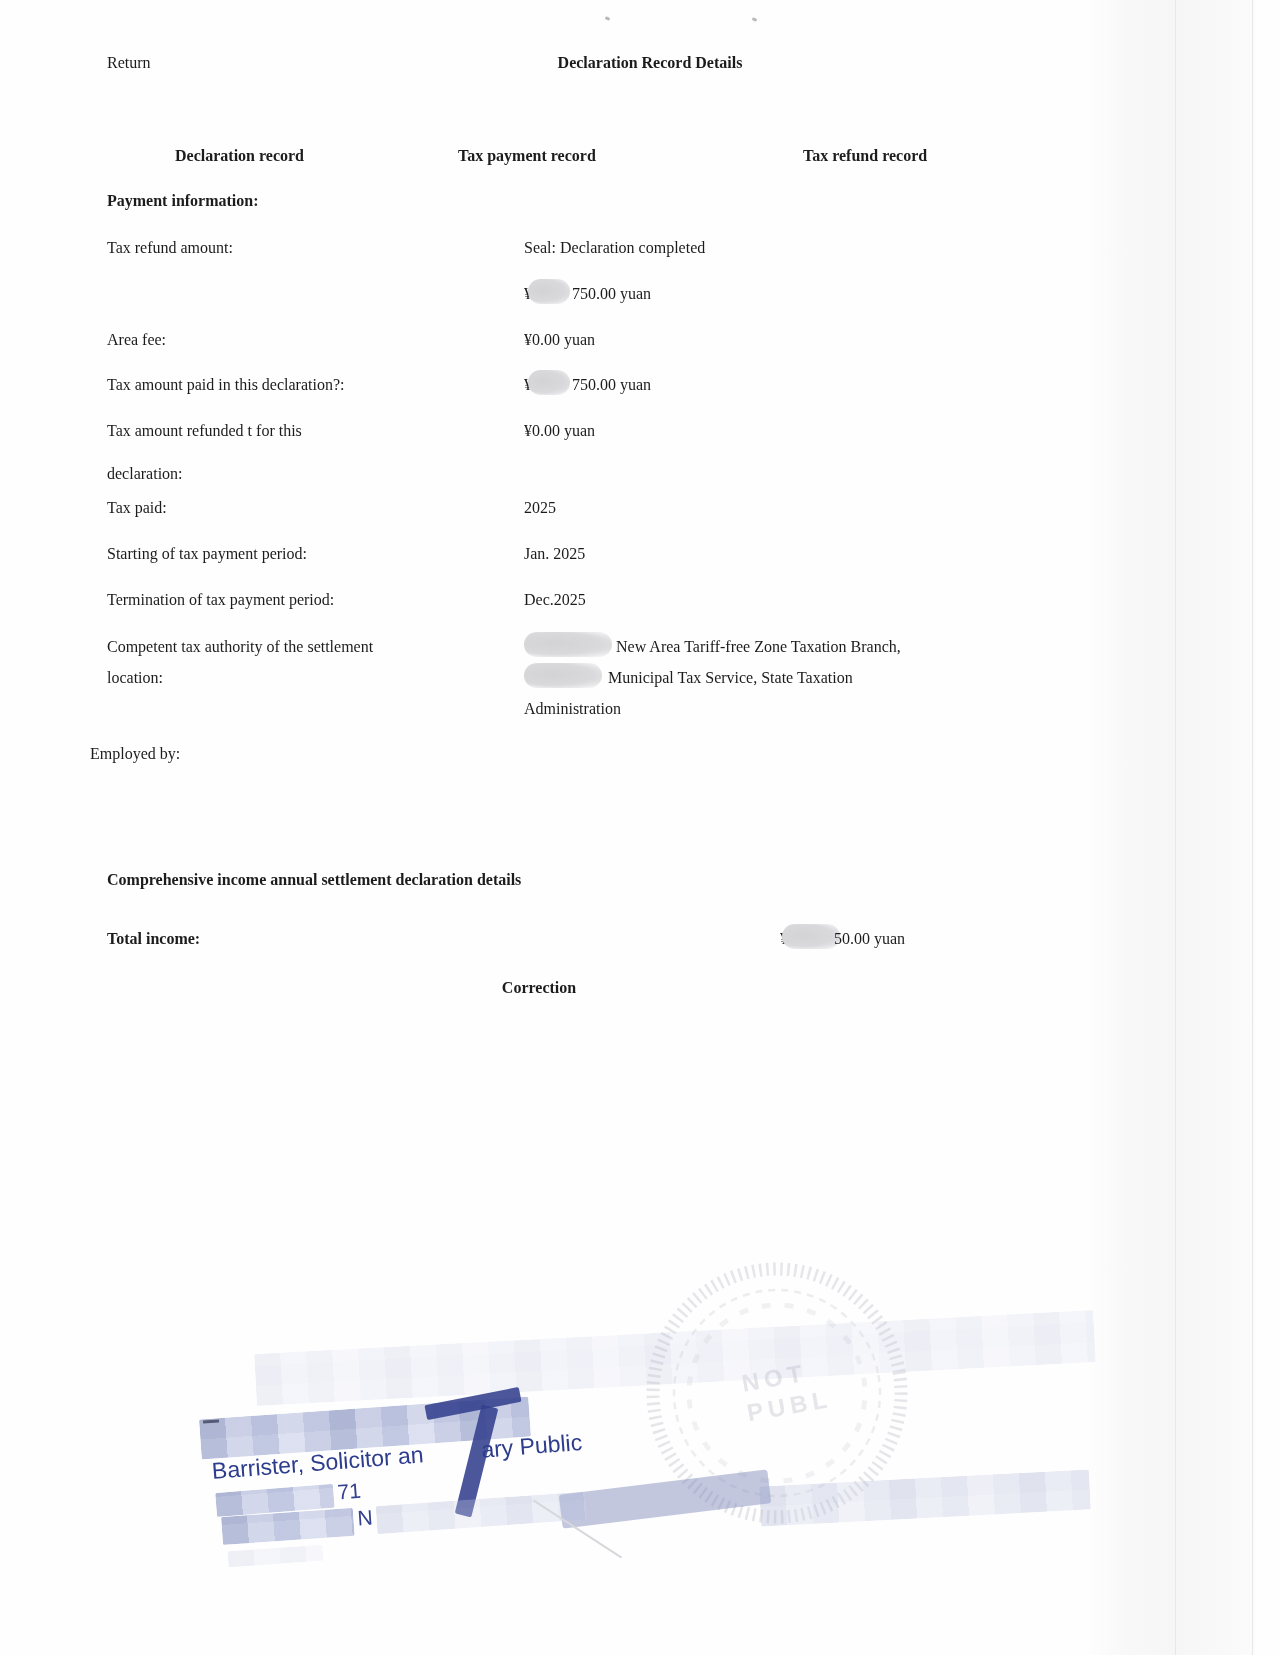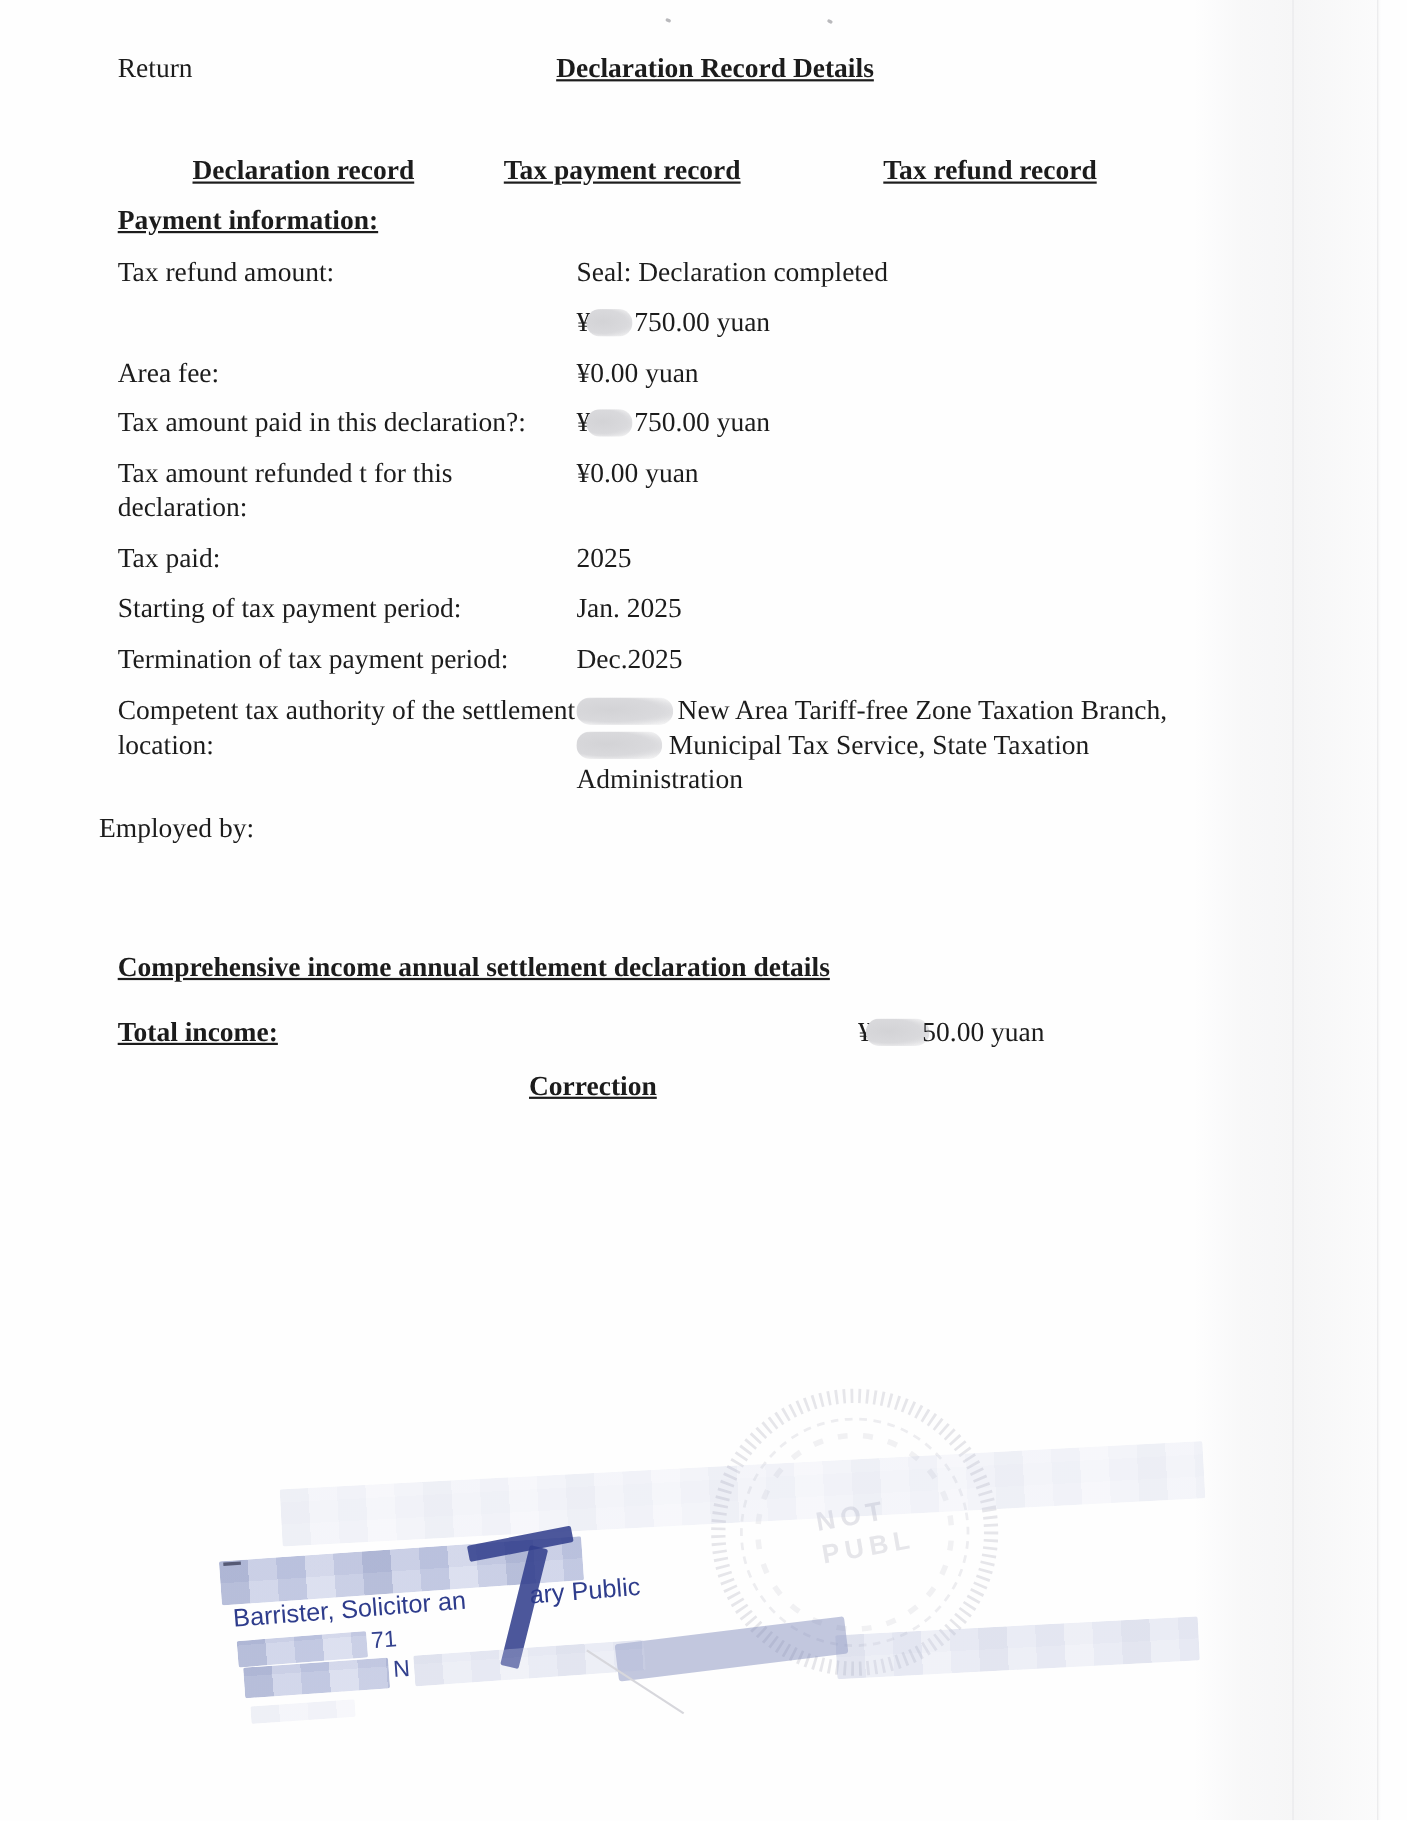--- a/index.html
+++ b/index.html
@@ -5,22 +5,22 @@
   html,body{margin:0;padding:0;background:#ffffff;}
   .page{
     position:relative;
     width:1279px;height:1655px;
     background:#fefefe;
     font-family:"Liberation Serif","DejaVu Serif",serif;
     color:#1c1c1c;
     overflow:hidden;
   }
   .abs{position:absolute;}
-  .t{font-size:25px;line-height:31px;white-space:nowrap;}
-  .b{font-weight:bold;text-decoration:underline;}
+  .t{font-size:16px;line-height:31px;white-space:nowrap;}
+  .b{font-weight:bold;}
   .center{text-align:center;}
 
   
   .scan-band{
     left:1085px;top:0;width:170px;height:1655px;
     background:linear-gradient(90deg, rgba(70,70,90,0) 0%, rgba(70,70,90,0.030) 25%,
                rgba(70,70,90,0.045) 55%, rgba(70,70,90,0.015) 100%);
   }
   .scan-line1{left:1175px;top:0;width:1px;height:1655px;background:rgba(40,40,60,0.07);}
   .scan-line2{left:1252px;top:0;width:1px;height:1655px;background:rgba(40,40,60,0.09);}
@@ -94,21 +94,21 @@
 
   <div class="abs t" style="left:524px;top:278px;"><span>¥</span><span class="blob w40"></span><span>750.00 yuan</span></div>
 
   <div class="abs t" style="left:107px;top:324px;">Area fee:</div>
   <div class="abs t" style="left:524px;top:324px;">¥0.00 yuan</div>
 
   <div class="abs t" style="left:107px;top:369px;">Tax amount paid in this declaration?:</div>
   <div class="abs t" style="left:524px;top:369px;"><span>¥</span><span class="blob w40"></span><span>750.00 yuan</span></div>
 
   <div class="abs t" style="left:107px;top:415px;">Tax amount refunded t for this</div>
-  <div class="abs t" style="left:107px;top:446px;">declaration:</div>
+  <div class="abs t" style="left:107px;top:458px;">declaration:</div>
   <div class="abs t" style="left:524px;top:415px;">¥0.00 yuan</div>
 
   <div class="abs t" style="left:107px;top:492px;">Tax paid:</div>
   <div class="abs t" style="left:524px;top:492px;">2025</div>
 
   <div class="abs t" style="left:107px;top:538px;">Starting of tax payment period:</div>
   <div class="abs t" style="left:524px;top:538px;">Jan. 2025</div>
 
   <div class="abs t" style="left:107px;top:584px;">Termination of tax payment period:</div>
   <div class="abs t" style="left:524px;top:584px;">Dec.2025</div>

